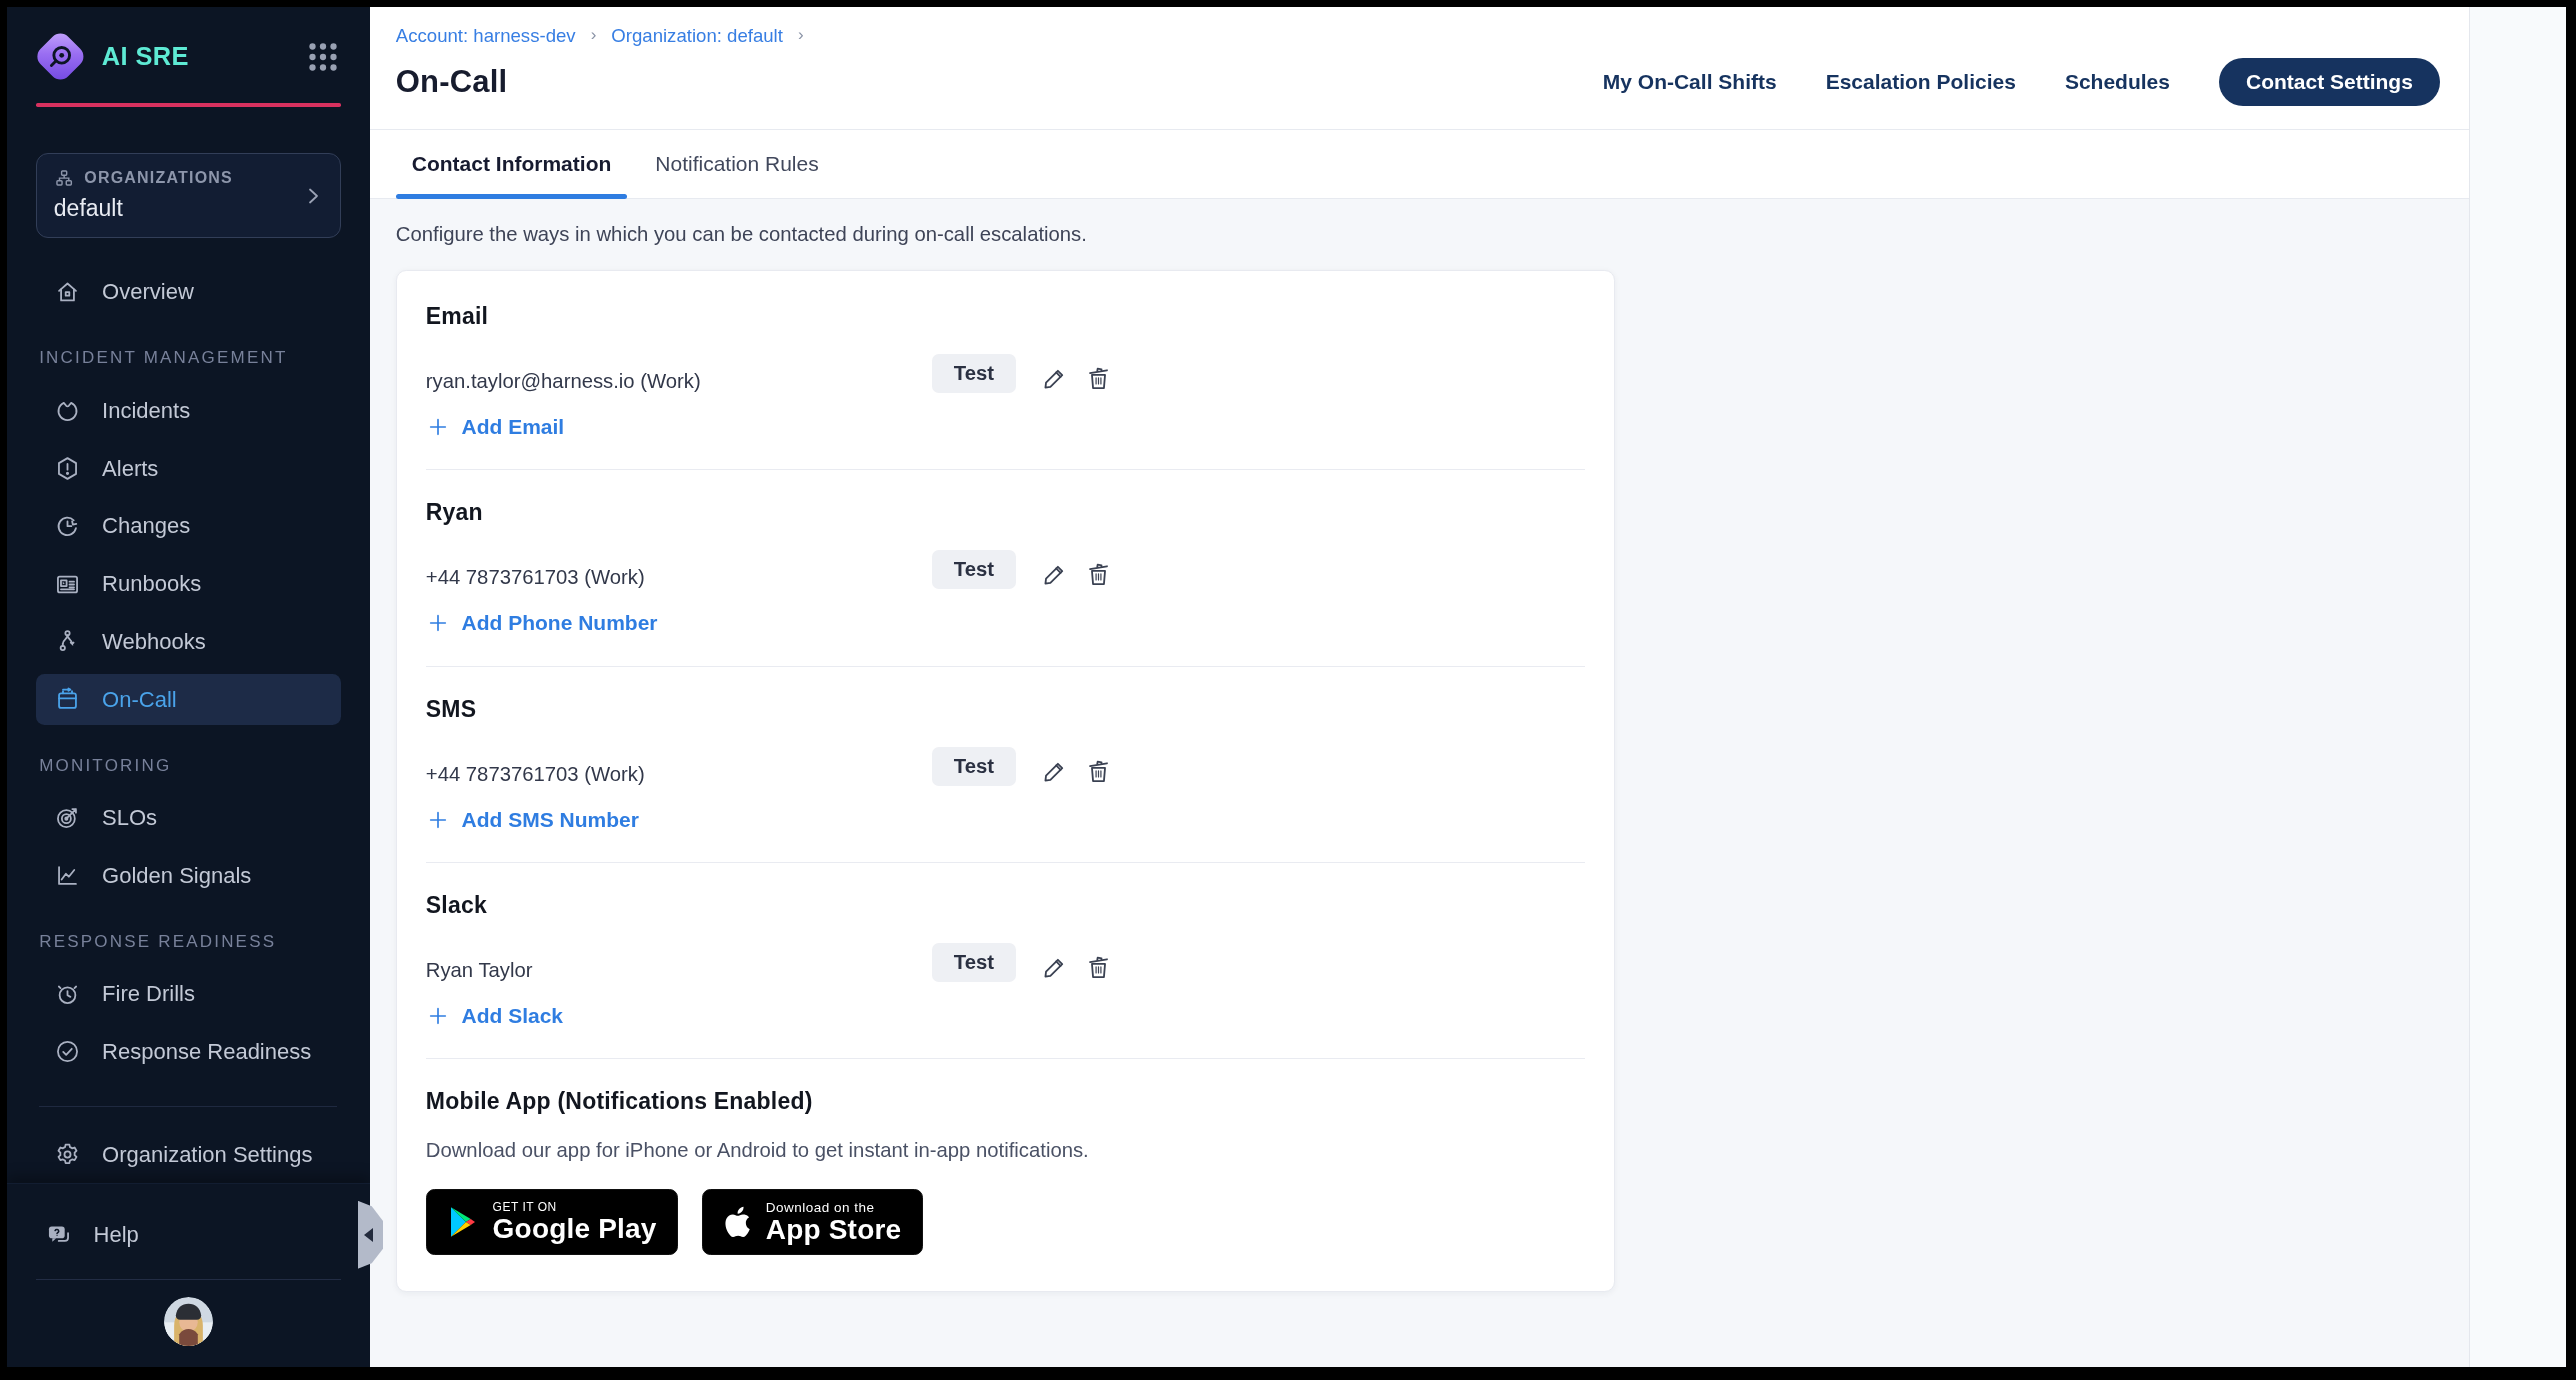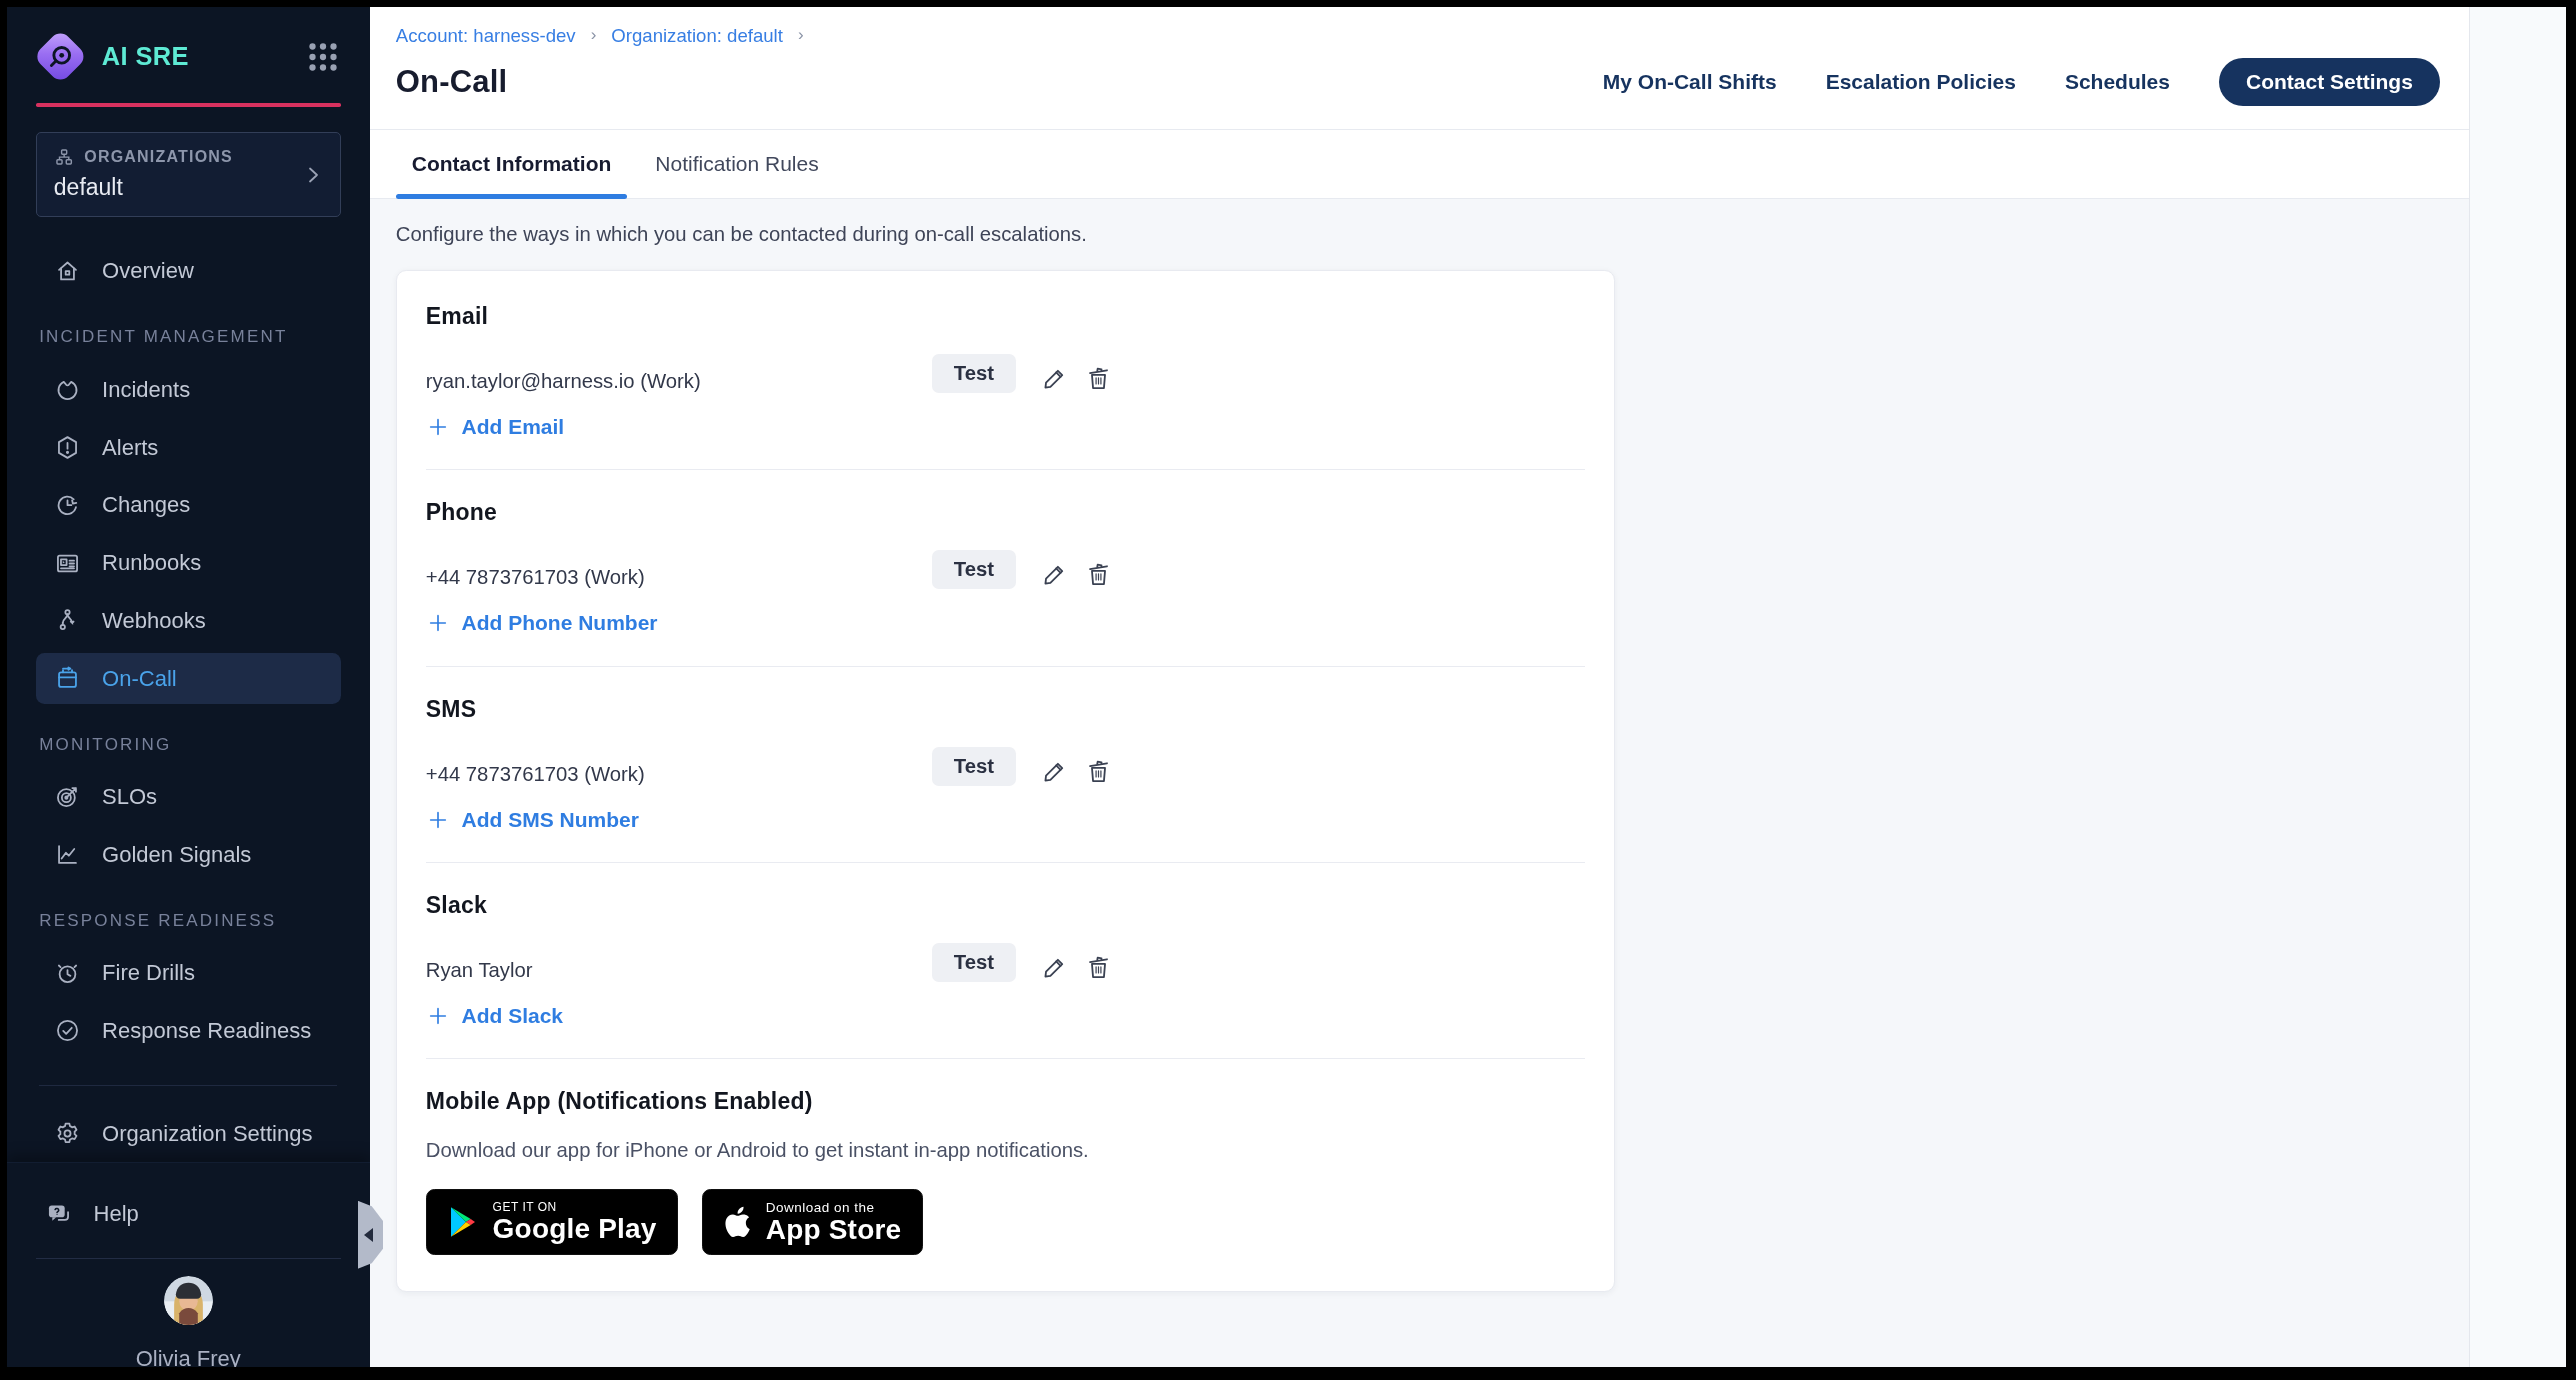--- a/index.html
+++ b/index.html
@@ -45,24 +45,24 @@
     transform: rotate(45deg);
     background: linear-gradient(135deg, #c7a9fb 0%, #9a6ef2 45%, #6f46e0 100%);
   }
   .logo-glyph { position: relative; z-index: 1; }
   .brand-title { margin-left: 17px; font-size: 25.4px; font-weight: 700; color: #5eead4; letter-spacing: 0.4px; }
   .grid-icon { margin-left: auto; cursor: pointer; }
   .brand-divider { height: 4.2px; background: #d8315f; margin-top: 22px; border-radius: 1.7px; }
 
   .org-box {
     position: relative;
-    margin-top: 25px;
+    margin-top: 46px;
     background: #121d33;
     border: 1.7px solid #323e58;
-    border-radius: 5px;
+    border-radius: 12px;
     padding: 13.5px 17px 15.2px;
     cursor: pointer;
   }
   .org-box .org-top { display: flex; align-items: center; gap: 10.2px; color: #8d96ab; }
   .org-label { font-size: 16px; font-weight: 600; letter-spacing: 1.2px; }
   .org-value { font-size: 23px; color: #e8ebf2; margin-top: 6.8px; }
   .org-chevron { position: absolute; right: 15.2px; top: 50%; transform: translateY(-50%); color: #9aa2b5; }
 
   .menu { margin-top: 25.4px; display: flex; flex-direction: column; }
   .menu-item {
@@ -501,21 +501,21 @@
           <div class="add-link">
             <svg width="22" height="22" viewBox="0 0 24 24" fill="none" stroke="currentColor" stroke-width="1.8" stroke-linecap="round">
                   <path d="M12 4v16 M4 12h16"></path>
                 </svg>
             <span>Add Email</span>
           </div>
           <hr class="sep">
         </section>
 
         <section class="section">
-          <h3>Phone</h3>
+          <h3>Ryan</h3>
           <div class="contact-row">
             <span class="contact-value">+44 7873761703 (Work)</span>
             <button class="test-btn">Test</button>
             <button class="icon-btn edit">
               <svg width="29" height="29" viewBox="0 0 24 24" fill="none" stroke="currentColor" stroke-width="1.5" stroke-linecap="round" stroke-linejoin="round">
                 <path d="M14.8 5.6l3.6 3.6L8.6 19 4.5 19.5 5 15.4z"></path>
                     <path d="M13.4 7l3.6 3.6"></path>
               </svg>
             </button>
             <button class="icon-btn delete">

